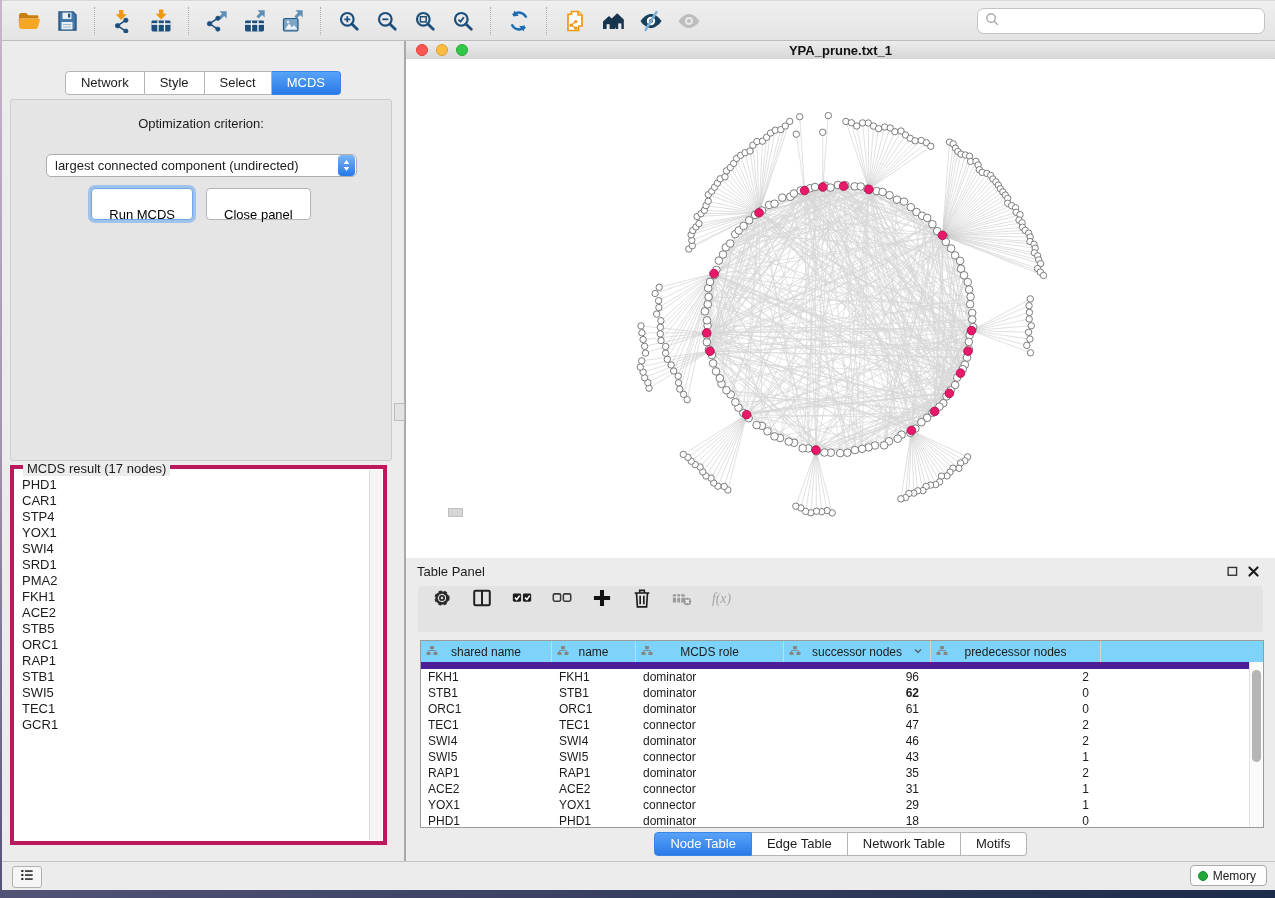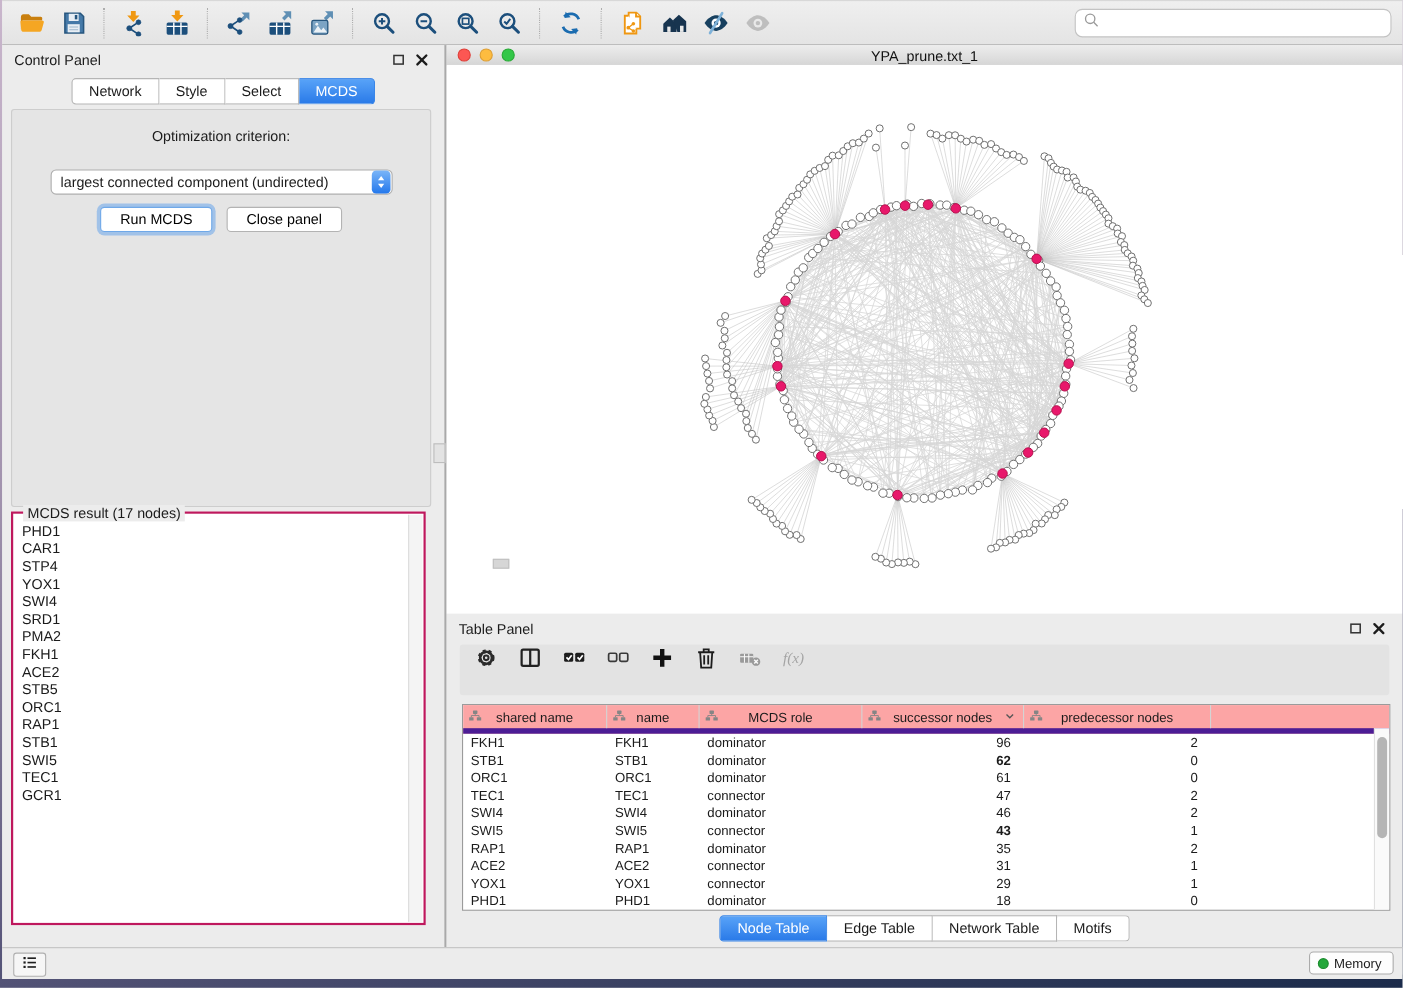--- a/index.html
+++ b/index.html
@@ -31,52 +31,52 @@
   .seg:last-child{border-radius:0 4px 4px 0;}
   .seg.active{background:linear-gradient(#58a3f8,#2a7ae8);border-color:#3a86e8;color:#fff;}
   .graybox{position:absolute;left:8px;right:12px;top:58px;height:360px;background:#e5e5e5;border:1px solid #cdcdcd;border-radius:3px;}
   .opt-label{text-align:center;margin-top:16px;font-size:13px;}
   .dropdown{position:absolute;left:35px;top:54px;width:311px;height:23px;background:#fff;border:1px solid #aeaeae;border-radius:5px;
             display:flex;align-items:center;box-sizing:border-box;}
   .dropdown .dd-text{flex:1;font-size:13px;padding-left:8px;white-space:nowrap;overflow:hidden;}
   .dd-step{width:17px;height:21px;margin-right:1px;border-radius:4px;background:linear-gradient(#7ab5f8,#2478ec);display:flex;align-items:center;justify-content:center;}
   .dd-step svg{width:11px;height:17px;}
   .btnrow{position:absolute;left:0;right:0;top:88px;display:flex;justify-content:center;gap:13px;}
-  .btn{height:23px;line-height:21px;padding:0 17px;background:#fff;border:1px solid #b3b3b3;border-radius:4px;font-size:13px;}
+  .btn{height:23px;line-height:21px;padding:15px 17px;background:#fff;border:1px solid #b3b3b3;border-radius:4px;font-size:13px;}
   .btn.focus{border-color:#6fa8e8;box-shadow:0 0 0 3px rgba(105,165,235,.55);}
-  .fieldset{position:absolute;left:8px;right:17px;top:424px;height:372px;background:#fff;border:2px solid #be185d;}
+  .fieldset{position:absolute;left:8px;right:17px;top:424px;height:372px;background:#fff;border:4px solid #be185d;}
   .fs-legend{position:absolute;left:9px;top:-8px;background:#ececec;padding:0 4px;font-size:13px;}
   .fs-list{position:absolute;left:0;top:8px;bottom:2px;right:13px;overflow:hidden;padding-left:8px;}
   .fs-item{font-size:13px;line-height:16px;}
   .fs-track{position:absolute;right:1px;top:1px;bottom:1px;width:12px;background:#f4f4f4;border-left:1px solid #dcdcdc;}
   
   .vdiv{position:absolute;left:402px;top:41px;width:2px;height:821px;background:#a9a9a9;}
   .vdiv-handle{position:absolute;left:392px;top:403px;width:9px;height:16px;background:#e3e3e3;border:1px solid #bdbdbd;}
   .hdiv-handle{position:absolute;left:446px;top:508px;width:13px;height:7px;background:#d6d6d6;border:1px solid #c0c0c0;}
   
   .netview{position:absolute;left:404px;top:41px;width:869px;height:517px;}
   .net-titlebar{position:absolute;left:0;top:0;right:0;height:18px;background:linear-gradient(#ededed,#d6d6d6);
                 border-bottom:1px solid #b3b3b3;}
   .tl{position:absolute;top:3px;width:12px;height:12px;border-radius:50%;box-sizing:border-box;}
   .tl.red{left:10px;background:#fc5753;border:1px solid #df3e38;}
   .tl.yel{left:30px;background:#fdbc40;border:1px solid #de9f34;}
   .tl.grn{left:50px;background:#33c748;border:1px solid #27aa35;}
-  .net-title{position:absolute;left:0;right:0;top:2px;text-align:center;font-size:13px;color:#111;}
+  .net-title{position:absolute;left:0;right:0;top:2px;text-align:center;font-size:13px;color:#111;font-weight:bold;}
   .net-canvas{position:absolute;left:0;top:18px;right:0;bottom:0;background:#fff;}
   .net-canvas svg{position:absolute;left:0;top:0;}
   
   .tpanel{position:absolute;left:404px;top:558px;width:869px;height:328px;background:#ececec;}
   .tp-float{right:35px;} .tp-close{right:14px;}
   .tp-toolbar{position:absolute;left:12px;right:12px;top:28px;height:46px;background:#e3e3e3;border-radius:3px;
               display:flex;gap:16px;padding-left:12px;box-sizing:border-box;}
   .tp-btn{width:24px;height:24px;display:inline-flex;align-items:center;justify-content:center;}
   .tp-btn svg{width:22px;height:22px;}
   .tp-btn.dis{opacity:.85;}
   .twrap{position:absolute;left:14px;width:844px;top:82px;height:188px;background:#fff;border:1px solid #9b9b9b;box-sizing:border-box;overflow:hidden;}
-  .thead{display:flex;height:21px;background:#fca5a5;border-bottom:5px solid #4c1d95;}
+  .thead{display:flex;height:21px;background:#7dd3fc;border-bottom:7px solid #4c1d95;}
   .th{position:relative;box-sizing:border-box;border-right:1px solid #d4d4d4;font-size:12px;display:flex;align-items:center;justify-content:center;}
   .th .hico{position:absolute;left:5px;top:4px;width:12px;height:12px;}
   .th .hico svg{width:12px;height:12px;}
   .th .sort{position:absolute;right:6px;top:4px;width:12px;height:12px;}
   .th .sort svg{width:12px;height:12px;}
   .trow{display:flex;height:16px;line-height:16px;font-size:12px;}
   .td{box-sizing:border-box;padding:0 7px;white-space:nowrap;overflow:hidden;}
   .td.num{text-align:right;padding-right:12px;}
   .tscroll{position:absolute;right:0;top:21px;bottom:0;width:13px;background:#fafafa;border-left:1px solid #e0e0e0;}
   .tthumb{position:absolute;left:2px;right:2px;top:8px;height:92px;background:#b5b5b5;border-radius:5px;}
@@ -241,29 +241,20 @@
       <span class="tb-btn dis">
         <svg viewBox="0 0 24 24">
           <path d="M1.5 12C4.5 7.2 9 4.9 12 4.9s7.5 2.3 10.5 7.1c-3 4.8-7.5 7.1-10.5 7.1S4.5 16.8 1.5 12z" fill="#9b9b9b"></path>
           <circle cx="12" cy="12" r="4" fill="#e9e9e9"></circle>
           <circle cx="12" cy="12" r="2" fill="#9b9b9b"></circle>
         </svg>
       </span>
     </div>
 
   <div class="cpanel">
-    <div class="panel-head">
-      <span class="panel-title">Control Panel</span>
-      <span class="ph-ico cp-float"><svg viewBox="0 0 24 24">
-            <rect x="5" y="5.5" width="13.5" height="12.5" fill="none" stroke="#333" stroke-width="2.2"></rect>
-          </svg></span>
-      <span class="ph-ico cp-close"><svg viewBox="0 0 24 24">
-            <path d="M5.5 5.5l13 13M18.5 5.5l-13 13" stroke="#1c1c1c" stroke-width="3.4" stroke-linecap="round"></path>
-          </svg></span>
-    </div>
     <div class="segrow">
         <div class="seg">Network</div>
         <div class="seg">Style</div>
         <div class="seg">Select</div>
         <div class="seg active">MCDS</div>
       </div>
     <div class="graybox">
       <div class="opt-label">Optimization criterion:</div>
       <div class="dropdown">
         <span class="dd-text">largest connected component (undirected)</span>
@@ -1433,21 +1424,21 @@
             <div class="td" style="width: 131px;">SWI4</div>
             <div class="td" style="width: 84px;">SWI4</div>
             <div class="td" style="width: 148px;">dominator</div>
             <div class="td num" style="width: 147px;">46</div>
             <div class="td num" style="width: 170px;">2</div>
           </div>
           <div class="trow">
             <div class="td" style="width: 131px;">SWI5</div>
             <div class="td" style="width: 84px;">SWI5</div>
             <div class="td" style="width: 148px;">connector</div>
-            <div class="td num" style="width: 147px; font-weight: bold;">43</div>
+            <div class="td num" style="width: 147px;">43</div>
             <div class="td num" style="width: 170px;">1</div>
           </div>
           <div class="trow">
             <div class="td" style="width: 131px;">RAP1</div>
             <div class="td" style="width: 84px;">RAP1</div>
             <div class="td" style="width: 148px;">dominator</div>
             <div class="td num" style="width: 147px;">35</div>
             <div class="td num" style="width: 170px;">2</div>
           </div>
           <div class="trow">

